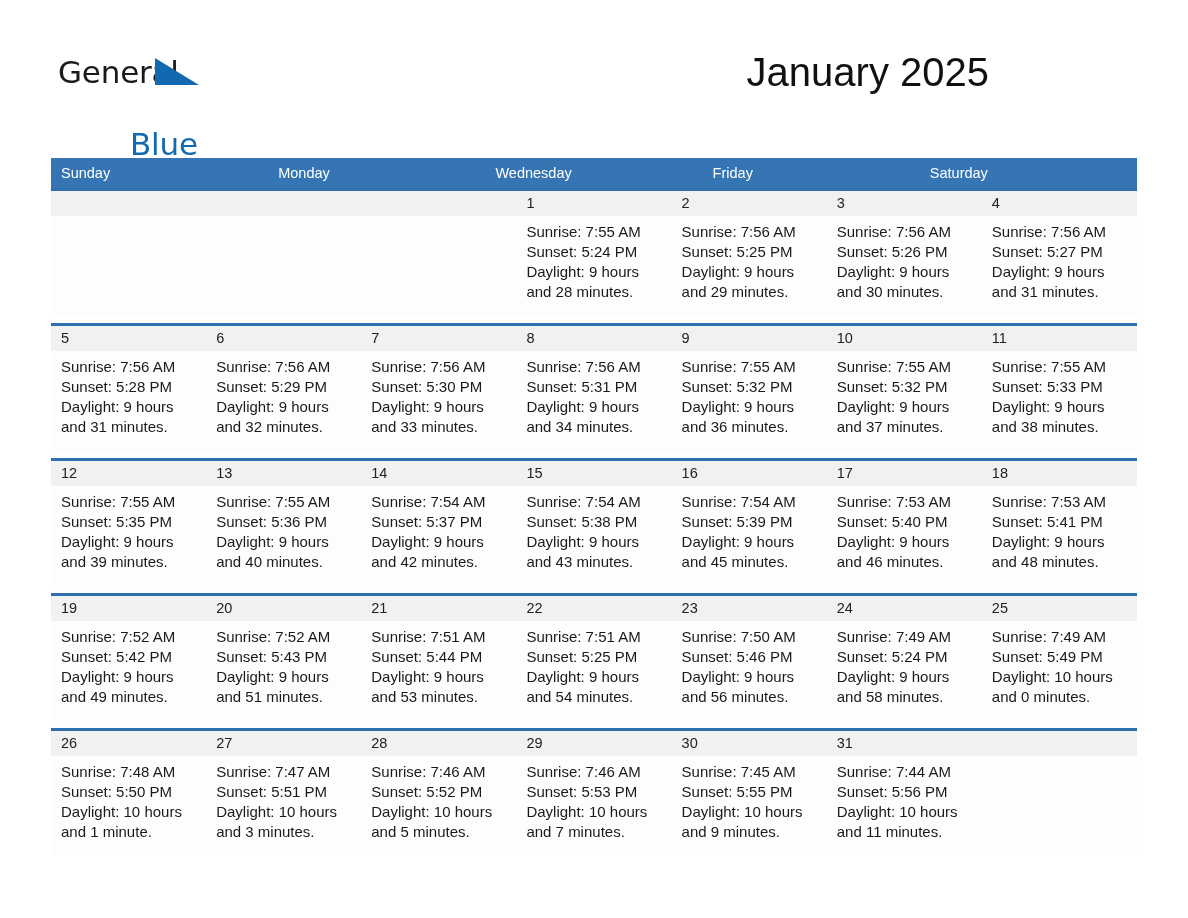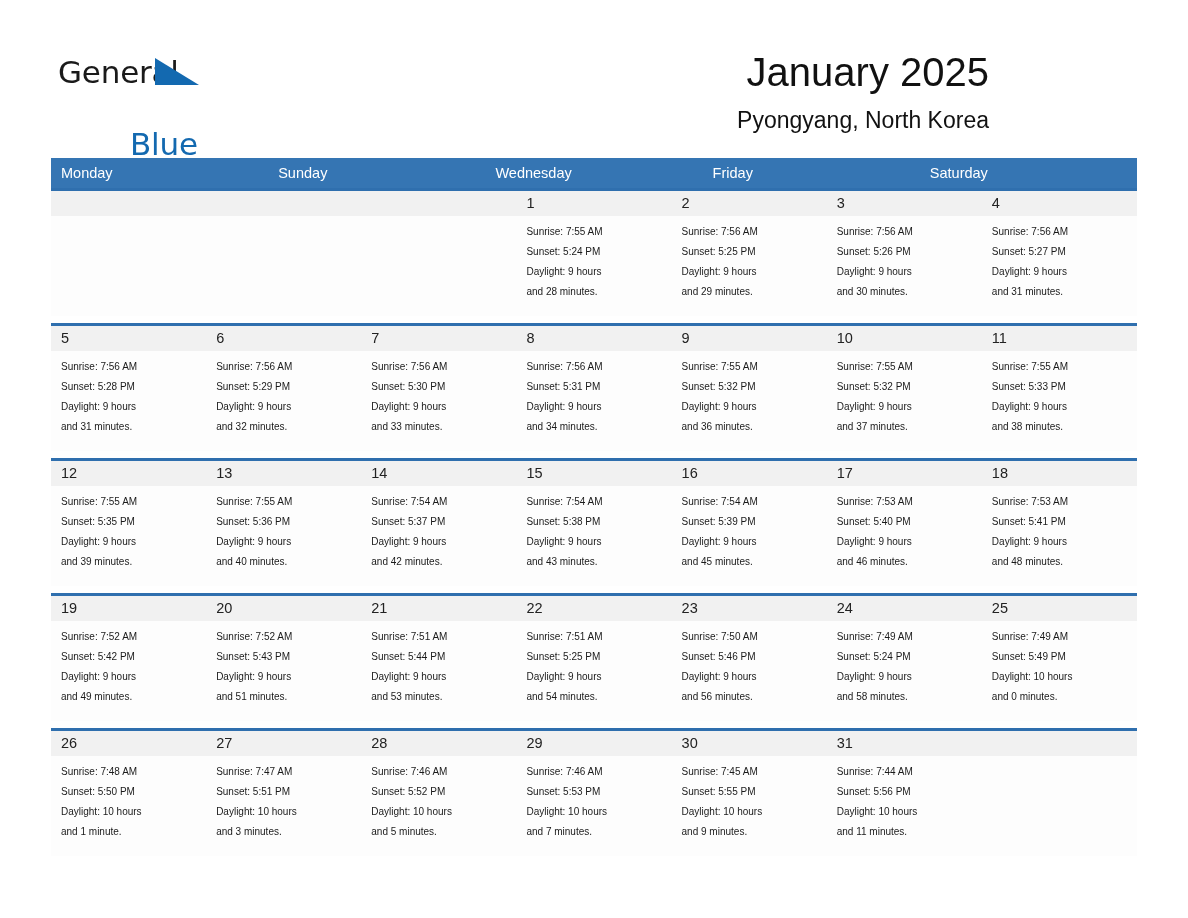--- a/index.html
+++ b/index.html
@@ -136,21 +136,21 @@
 
   .week-bodyrow {
     display: flex;
     background: #fdfdfd;
     height: 100px;
   }
   .cellbody {
     flex: 1 1 0;
     box-sizing: border-box;
     padding: 6px 8px 0 10px;
-    font-size: 10px;
+    font-size: 15px;
     line-height: 20.1px;
     color: #1a1a1a;
   }
   .cellbody div {
     white-space: nowrap;
   }
   .empty { }
 </style>
 </head>
 <body>
@@ -160,30 +160,29 @@
   <div class="top">
 
     <div class="logo">
       <span class="logo-general">General</span>
       <span class="logo-flag"></span>
       <span class="logo-blue">Blue</span>
     </div>
 
     <div class="title-block">
       <div class="cal-title">January 2025</div>
-      <div class="cal-location">Pyongyang, North Korea</div>
     </div>
 
   </div>
 
   <div class="calendar">
 
     <div class="dow-row">
+      <div class="dow">Sunday</div>
       <div class="dow">Monday</div>
-      <div class="dow">Sunday</div>
       <div class="dow">Wednesday</div>
       <div class="dow">Friday</div>
       <div class="dow">Saturday</div>
     </div>
 
     <div id="weeks-container">
         <div class="week">
           <div class="week-daterow">
             <div class="daynum"></div>
             <div class="daynum"></div>

